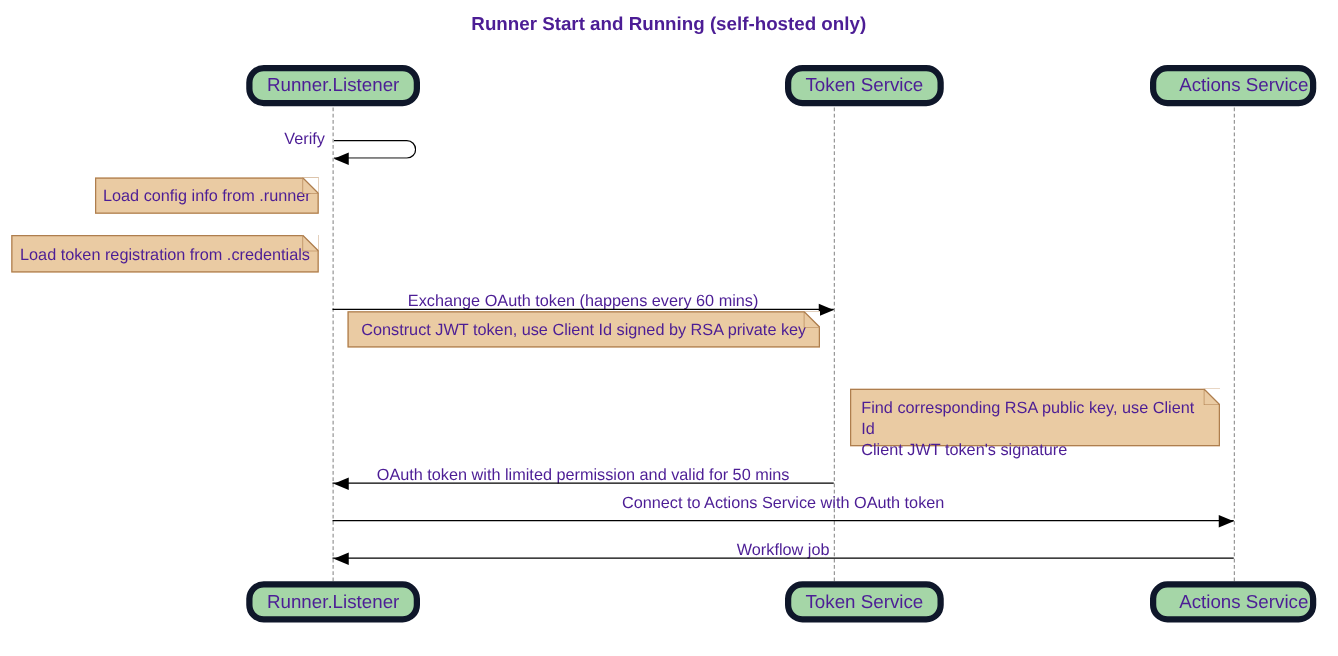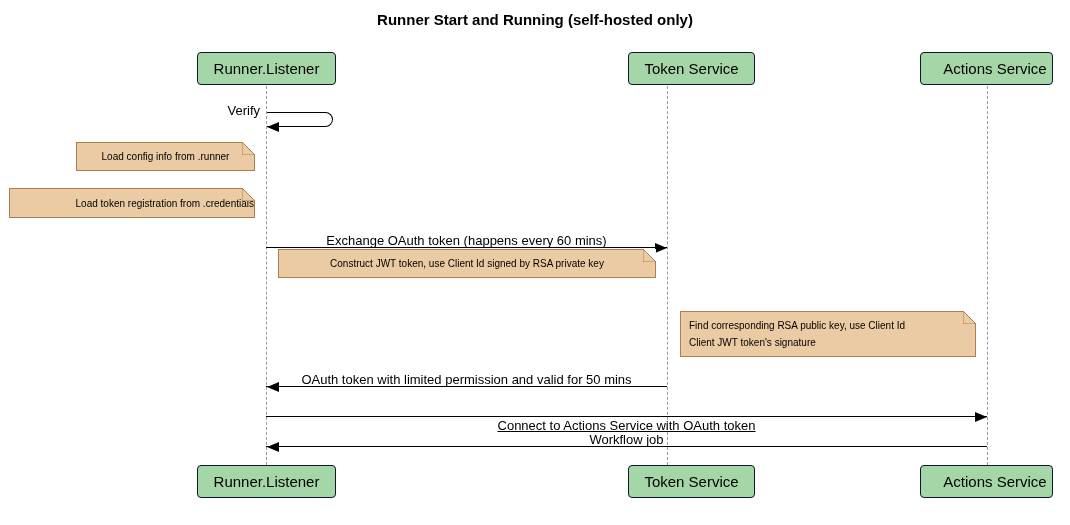--- a/index.html
+++ b/index.html
@@ -1,30 +1,30 @@
 <!DOCTYPE html>
 <html><head>
 <meta charset="utf-8">
 <style>
   html,body{margin:0;padding:0;background:#ffffff;}
   #canvas{
     position:relative;
     width:1070px;height:525px;
     background:#ffffff;
     font-family:"Liberation Sans", sans-serif;
-    color:#000000;
+    color:#4c1d95;
     overflow:hidden;
   }
   .title{
     position:absolute;left:0;top:11px;width:100%;
     text-align:center;font-size:15px;font-weight:bold;
   }
   .actor{
     position:absolute;height:33px;
-    background:#A5D6A7;border:1px solid #0f172a;border-radius:4px;
+    background:#A5D6A7;border:5px solid #0f172a;border-radius:14px;
     display:flex;align-items:center;justify-content:center;
     font-size:15px;box-sizing:border-box;
   }
   .actor.r{left:197px;width:139px;}
   .actor.t{left:604px;width:127px;margin-left:24px;}
   .actor.a{left:920px;width:133px;padding-left:17px;}
   .actor.top{top:52px;}
   .actor.bottom{top:465px;}
   .lifeline{
     position:absolute;top:86px;height:379px;width:0;
@@ -42,21 +42,21 @@
   }
   .arrow.right{border-left:12px solid #000;}
   .arrow.left{border-right:12px solid #000;}
   .selfloop{
     position:absolute;left:267px;top:112px;width:66px;height:15px;
     border:1.5px solid #000;border-left:none;border-radius:0 10px 10px 0;
     box-sizing:border-box;
   }
   .note{
     position:absolute;background:#EACBA3;border:1px solid #AE7E4E;
-    box-sizing:border-box;font-size:10px;
+    box-sizing:border-box;font-size:13px;
     display:flex;align-items:center;justify-content:center;
     text-align:center;white-space:nowrap;
   }
   .note.multiline{
     display:block;text-align:left;padding:5px 8px;line-height:17px;
     white-space:normal;
   }
   .fold{position:absolute;top:-1px;right:-1px;}
 </style>
 </head>
@@ -85,21 +85,21 @@
   <div class="arrow left" style="left:267px;top:122px;"></div>
 
   <div class="note" style="left:76px;top:142px;width:179px;height:29px;">
     <svg class="fold" width="13" height="13">
       <path d="M0 0 L13 0 L13 13 Z" fill="#ffffff"></path>
       <path d="M0 0 L13 13 L0 13 Z" fill="#EACBA3" stroke="#AE7E4E" stroke-width="1"></path>
     </svg>
     <span>Load config info from .runner</span>
   </div>
 
-  <div class="note" style="left:9px;top:188px;width:246px;height:30px;justify-content:flex-end;">
+  <div class="note" style="left:9px;top:188px;width:246px;height:30px;">
     <svg class="fold" width="13" height="13">
       <path d="M0 0 L13 0 L13 13 Z" fill="#ffffff"></path>
       <path d="M0 0 L13 13 L0 13 Z" fill="#EACBA3" stroke="#AE7E4E" stroke-width="1"></path>
     </svg>
     <span>Load token registration from .credentials</span>
   </div>
 
   <div class="msg-label" style="left:266px;top:233px;width:401px;">Exchange OAuth token (happens every 60 mins)</div>
   <div class="msg-line" style="left:266px;top:247px;width:401px;"></div>
   <div class="arrow right" style="left:655px;top:243px;"></div>
@@ -118,21 +118,21 @@
       <path d="M0 0 L13 13 L0 13 Z" fill="#EACBA3" stroke="#AE7E4E" stroke-width="1"></path>
     </svg>
     <div>Find corresponding RSA public key, use Client Id</div>
     <div>Client JWT token's signature</div>
   </div>
 
   <div class="msg-label" style="left:266px;top:372px;width:401px;">OAuth token with limited permission and valid for 50 mins</div>
   <div class="msg-line" style="left:266px;top:386px;width:401px;"></div>
   <div class="arrow left" style="left:267px;top:382px;"></div>
 
-  <div class="msg-label" style="left:266px;top:418px;width:721px;text-decoration:underline;">Connect to Actions Service with OAuth token</div>
+  <div class="msg-label" style="left:266px;top:394px;width:721px;">Connect to Actions Service with OAuth token</div>
   <div class="msg-line" style="left:266px;top:416px;width:721px;"></div>
   <div class="arrow right" style="left:975px;top:412px;"></div>
 
   <div class="msg-label" style="left:266px;top:432px;width:721px;">Workflow job</div>
   <div class="msg-line" style="left:266px;top:446px;width:721px;"></div>
   <div class="arrow left" style="left:267px;top:442px;"></div>
 
   <div class="actor bottom r">
     <span>Runner.Listener</span>
   </div>

